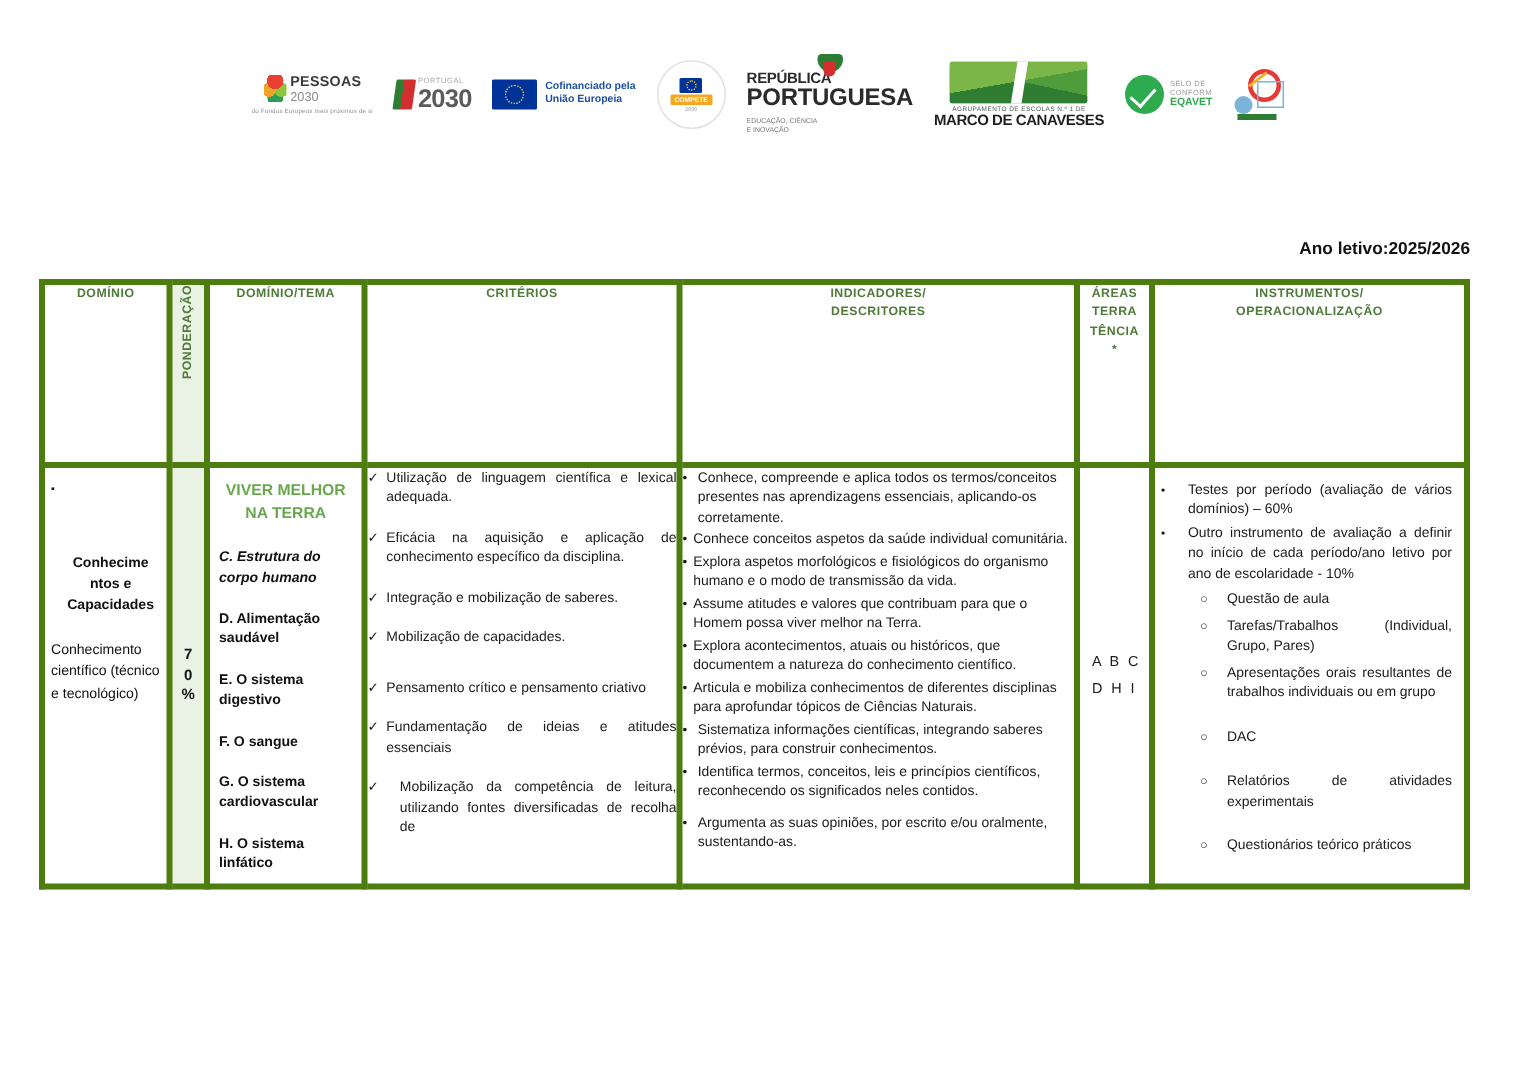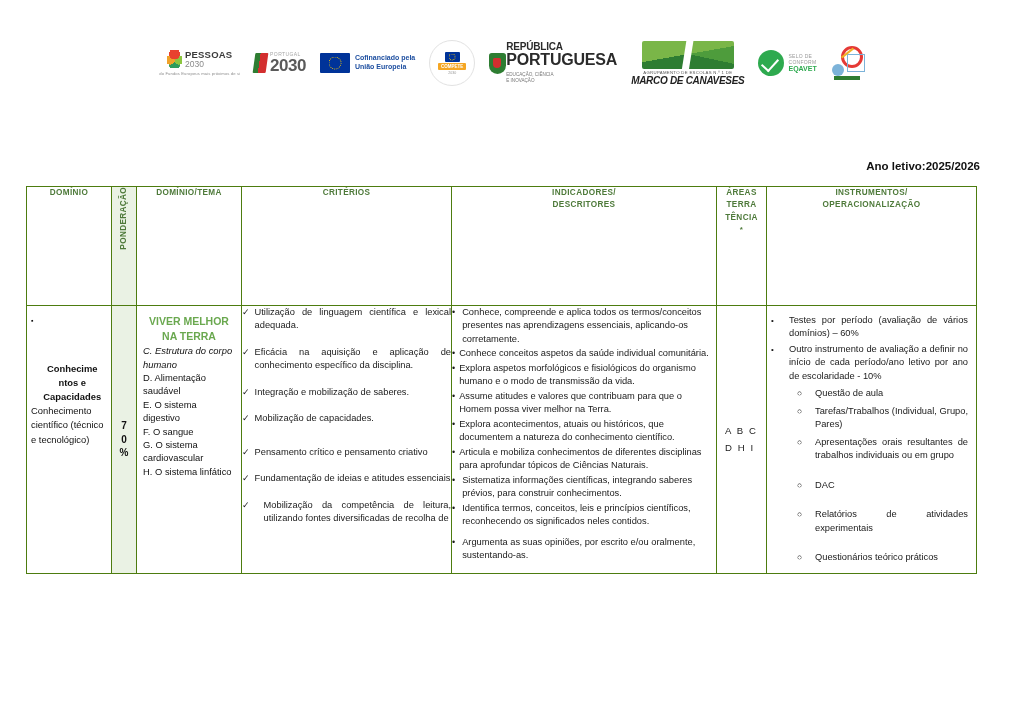--- a/index.html
+++ b/index.html
@@ -91,21 +91,21 @@
     position: relative;
   }
   .lc-eu::after {
     content: ""; position: absolute; left: 50%; top: 50%;
     width: 5px; height: 5px; transform: translate(-50%,-50%);
     border-radius: 50%; border: 1px dotted #ffcc00;
   }
   .lc-bar { font-size: 4.5px; font-weight: bold; color: #fff; background: #f5a623; padding: 1px 3px; border-radius: 1px; }
   .lc-foot { font-size: 3.6px; color: #999; }
 
-  .logo-republica { gap: 0; align-items: center; }
+  .logo-republica { gap: 0; align-items: center; flex-direction: column; }
   .rp-shield {
     width: 17px; height: 21px;
     background: #2e7d32;
     border-radius: 3px 3px 9px 9px;
     position: relative;
   }
   .rp-shield::after {
     content: ""; position: absolute; left: 4px; top: 5px;
     width: 8px; height: 10px; background: #d32f2f; border-radius: 2px 2px 5px 5px;
   }
@@ -125,21 +125,21 @@
     position: relative;
     overflow: hidden;
   }
   .ag-hills::after {
     content: "";
     position: absolute; left: 46%; top: -6px;
     width: 7px; height: 42px; background: #ffffff;
     transform: rotate(9deg);
   }
   .ag-t1 { font-size: 4.3px; color: #555; letter-spacing: .3px; margin-top: 1px; }
-  .ag-t2 { font-size: 10px; font-weight: bold; color: #1f1f1f; letter-spacing: -.3px; font-style: italic; }
+  .ag-t2 { font-size: 10px; font-weight: bold; color: #1f1f1f; letter-spacing: -.3px; }
 
   .logo-eqavet { gap: 4px; align-items: center; }
   .eq-circle {
     width: 26px; height: 26px; border-radius: 50%;
     background: #2eaa4f;
     position: relative;
   }
   .eq-circle::after {
     content: "";
     position: absolute; left: 7px; top: 5px;
@@ -200,21 +200,21 @@
 
   
   .crit-table {
     position: absolute;
     left: 26px; top: 186px;
     width: 950px;
     border-collapse: collapse;
     table-layout: fixed;
   }
   .crit-table td, .crit-table th {
-    border: 1px solid #4d7c0f;
+    border: 4px solid #4d7c0f;
     vertical-align: top;
     padding: 0;
   }
   thead th {
     height: 118px;
     vertical-align: middle;
     text-align: center;
     font-weight: bold;
     font-size: 8.2px;
     color: #4e7a3a;
@@ -255,21 +255,21 @@
     display: flex;
     gap: 4px;
     font-weight: bold;
     font-size: 9.4px;
     color: #111;
     line-height: 1.5;
   }
   .dom-bullet { font-size: 7px; line-height: 1.9; flex: 0 0 auto; }
   .dom-main-text { text-align: center; flex: 1; margin-top: 48px; }
   .dom-sub {
-    margin-top: 0;
+    margin-top: 16px;
     font-size: 9.4px;
     color: #111;
     line-height: 1.5;
   }
 
   
   td.cell-ponderacao {
     background: #eaf2e4;
     text-align: center;
     vertical-align: middle;
@@ -283,21 +283,22 @@
   
   td.cell-tema { padding: 8px 6px; }
   .tema-title {
     text-align: center;
     font-weight: bold;
     font-size: 10.5px;
     color: #6aa84f;
     line-height: 1.45;
   }
   .tema-item {
-    font-weight: normal;
+    margin-top: 14px;
+    font-weight: bold;
     font-size: 9.4px;
     color: #111;
     line-height: 1.42;
   }
   .tema-item.italic { font-style: italic; }
 
   
   .crit-item {
     display: flex;
     gap: 5px;

